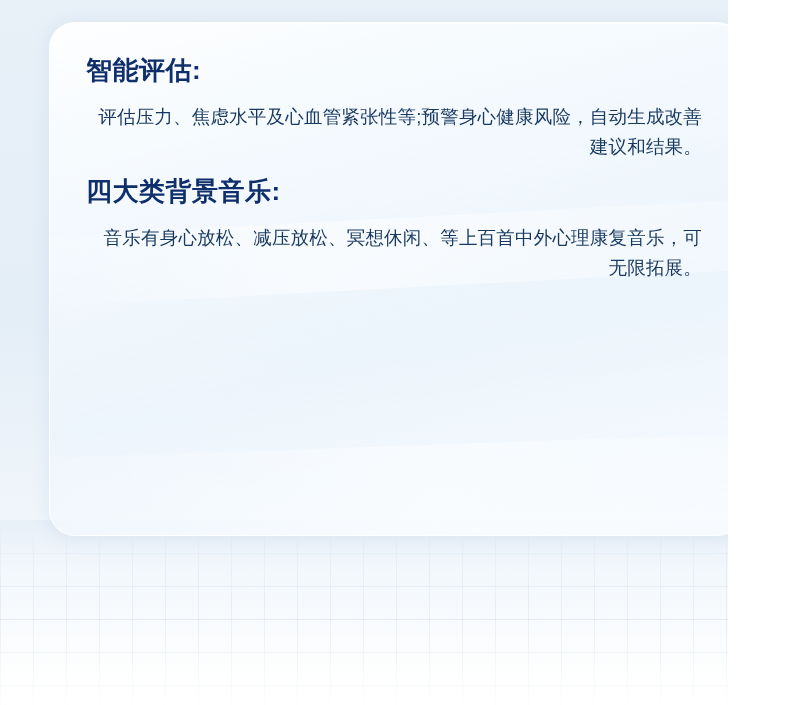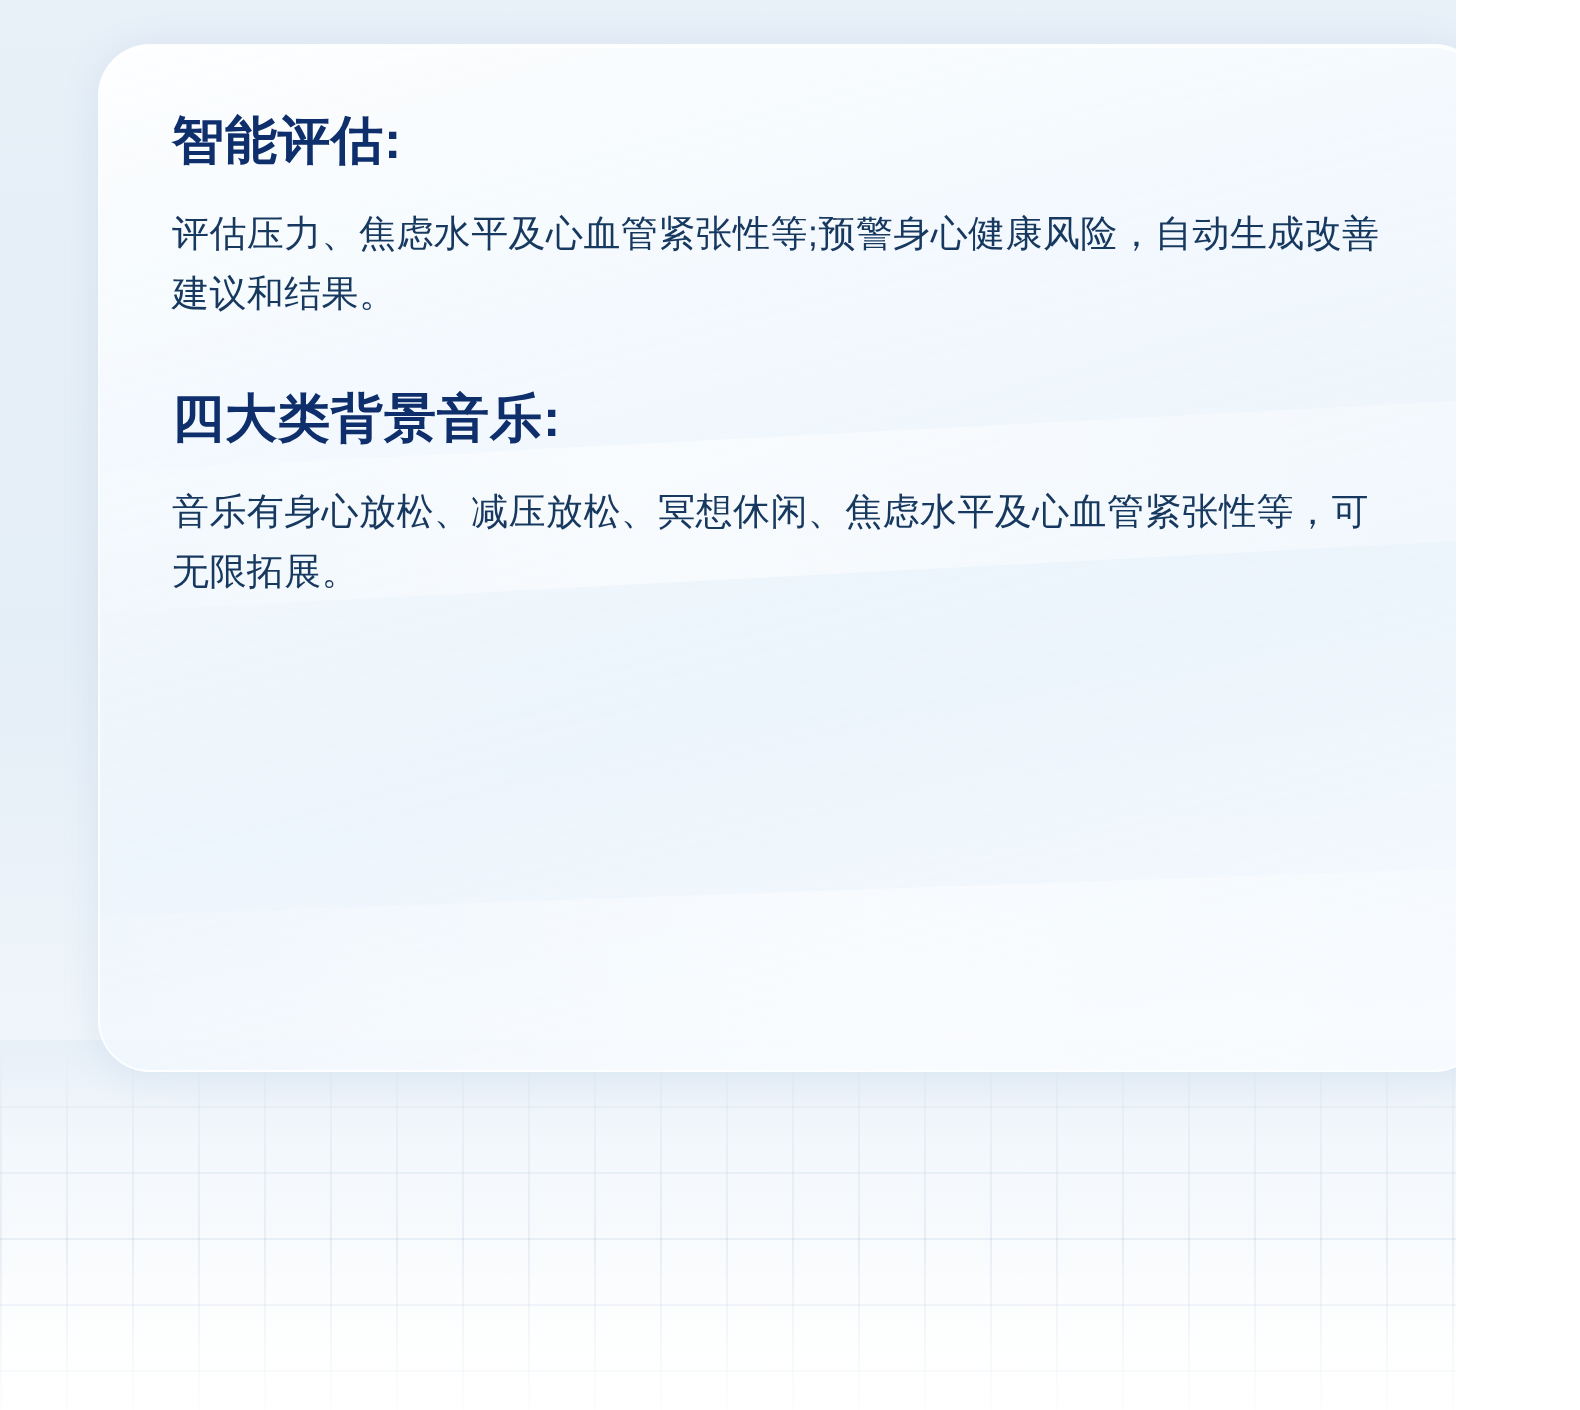--- a/index.html
+++ b/index.html
@@ -94,29 +94,30 @@
 
   .section-title {
     font-size: 26px;
     font-weight: bold;
     color: #0e2f6b;
     letter-spacing: 0.5px;
     margin: 0 0 16px 0;
     line-height: 1.2;
   }
   .section-title.second {
-    margin-top: 32px;
+    margin-top: 14px;
   }
 
   .para {
     font-size: 18.5px;
     line-height: 1.62;
     color: #17385f;
     margin: 0 0 6px 0;
     letter-spacing: 0.2px;
+    text-align: right;
   }
   .para.spaced {
     margin-top: 26px;
   }
 </style>
 </head>
 <body>
 
 <div id="page">
 
@@ -125,20 +126,20 @@
 
   <div id="panel">
     <div id="content">
 
       <h2 class="section-title">智能评估:</h2>
 
       <p class="para">评估压力、焦虑水平及心血管紧张性等;预警身心健康风险，自动生成改善建议和结果。</p>
 
       <h2 class="section-title second">四大类背景音乐:</h2>
 
-      <p class="para">音乐有身心放松、减压放松、冥想休闲、焦虑水平及心血管紧张性等，可无限拓展。</p>
+      <p class="para">音乐有身心放松、减压放松、冥想休闲、等上百首中外心理康复音乐，可无限拓展。</p>
 
 
 
     </div>
   </div>
 
 </div>
 
 </body></html>

